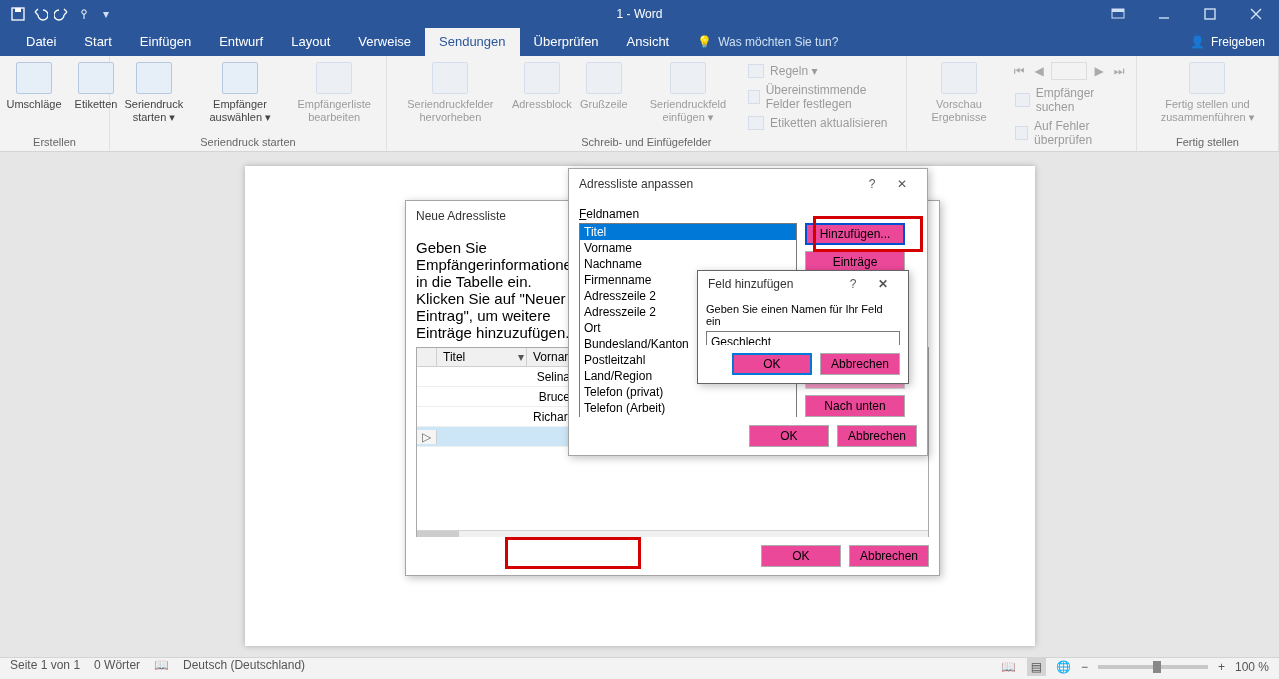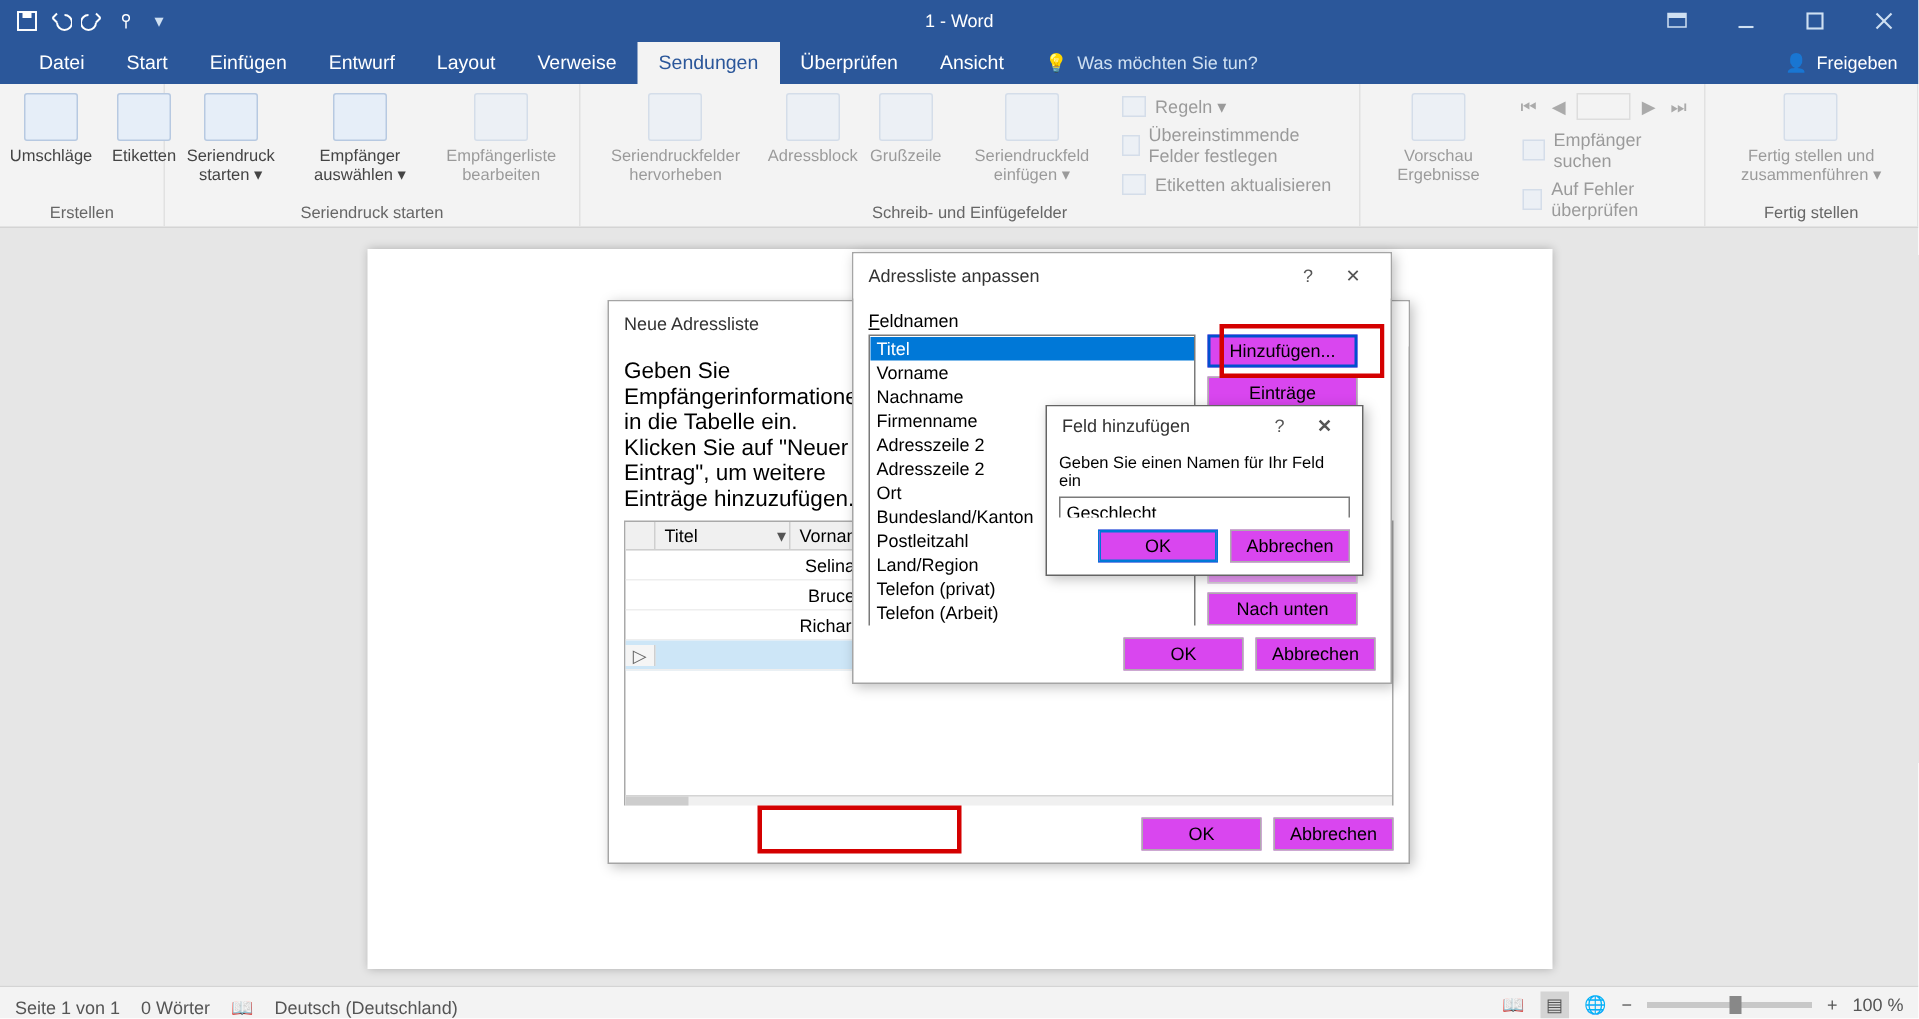--- a/index.html
+++ b/index.html
@@ -30,21 +30,21 @@
 .preview-nav input{width:36px;height:18px;border:1px solid #c8c8c8;}
 .doc-area{background:#e6e6e6;position:absolute;top:152px;bottom:22px;left:0;right:0;display:flex;justify-content:center;padding-top:14px;}
 .page{width:790px;height:480px;background:#fff;box-shadow:0 0 6px rgba(0,0,0,.25);}
 
 .dlg{position:absolute;background:#fff;border:1px solid #a5a5a5;box-shadow:2px 2px 8px rgba(0,0,0,.25);display:flex;flex-direction:column;}
 .dlg-title{height:30px;background:#fff;border-bottom:1px solid #eadede00;display:flex;align-items:center;padding:0 10px;color:#333;}
 .dlg-title .spacer{flex:1;}
 .dlg-title .xbtn,.dlg-title .helpbtn{width:30px;height:30px;display:flex;align-items:center;justify-content:center;cursor:pointer;color:#555;}
 .dlg-body{padding:8px 10px;flex:1;overflow:hidden;}
 .dlg-footer{display:flex;justify-content:flex-end;gap:8px;padding:8px 10px;}
-button.wbtn{min-width:80px;height:22px;background:#d946ef;border:1px solid #adadad;cursor:pointer;font-size:12px;padding:0 10px;}
+button.wbtn{min-width:80px;height:22px;background:#ec4899;border:1px solid #adadad;cursor:pointer;font-size:12px;padding:0 10px;}
 button.wbtn.default{border:1px solid #0078d7;box-shadow:inset 0 0 0 1px #0078d7;}
 button.wbtn:disabled{opacity:.55;cursor:default;}
 
 #dlg-newlist{left:405px;top:200px;width:535px;height:376px;}
 #dlg-newlist .grid{border:1px solid #a9a9a9;height:200px;width:100%;position:relative;overflow:hidden;}
 #dlg-newlist .grid-head{display:flex;background:#f0f0f0;border-bottom:1px solid #cfcfcf;}
 #dlg-newlist .grid-head .cell{border-right:1px solid #cfcfcf;padding:2px 6px;position:relative;}
 #dlg-newlist .grid-head .ddl{position:absolute;right:2px;top:2px;color:#555;}
 #dlg-newlist .row{display:flex;border-bottom:1px solid #eee;height:20px;align-items:center;}
 #dlg-newlist .row .rowhdr{width:20px;border-right:1px solid #cfcfcf;text-align:center;color:#666;background:#fff;}
@@ -60,21 +60,21 @@
 #dlg-customize .sidebtns{display:flex;flex-direction:column;gap:6px;margin-left:8px;}
 #dlg-customize .sidebtns button{width:100px;}
 
 #dlg-addfield{left:697px;top:270px;width:212px;height:114px;border:1px solid #646464;}
 #dlg-addfield input{width:100%;height:22px;border:1px solid #7a7a7a;padding:0 4px;}
 
 .hl{border:3px solid #d40000;position:absolute;pointer-events:none;}
 #hl1{left:813px;top:216px;width:110px;height:36px;}
 #hl2{left:505px;top:537px;width:136px;height:32px;}
 
-.statusbar{position:absolute;bottom:0;left:0;right:0;height:22px;background:#f3f3f3;border-top:1px solid #d4d4d4;display:flex;align-items:flex-end;gap:14px;padding:0 10px;color:#555;font-size:11px;}
+.statusbar{position:absolute;bottom:0;left:0;right:0;height:22px;background:#f3f3f3;border-top:1px solid #d4d4d4;display:flex;align-items:flex-start;gap:14px;padding:0 10px;color:#555;font-size:11px;}
 .statusbar .right{margin-left:auto;display:flex;gap:10px;align-items:center;}
 .zoomslider{width:110px;height:4px;background:#c8c8c8;position:relative;}
 .zoomslider .zth{position:absolute;left:50%;top:-4px;width:8px;height:12px;background:#888;}
 svg{display:block;}
 .u{text-decoration:underline;}
 .mini-ico{width:16px;height:14px;background:#e6eef8;border:1px solid #b7c9e1;display:inline-block;}
 </style>
 </head>
 <body>
 

